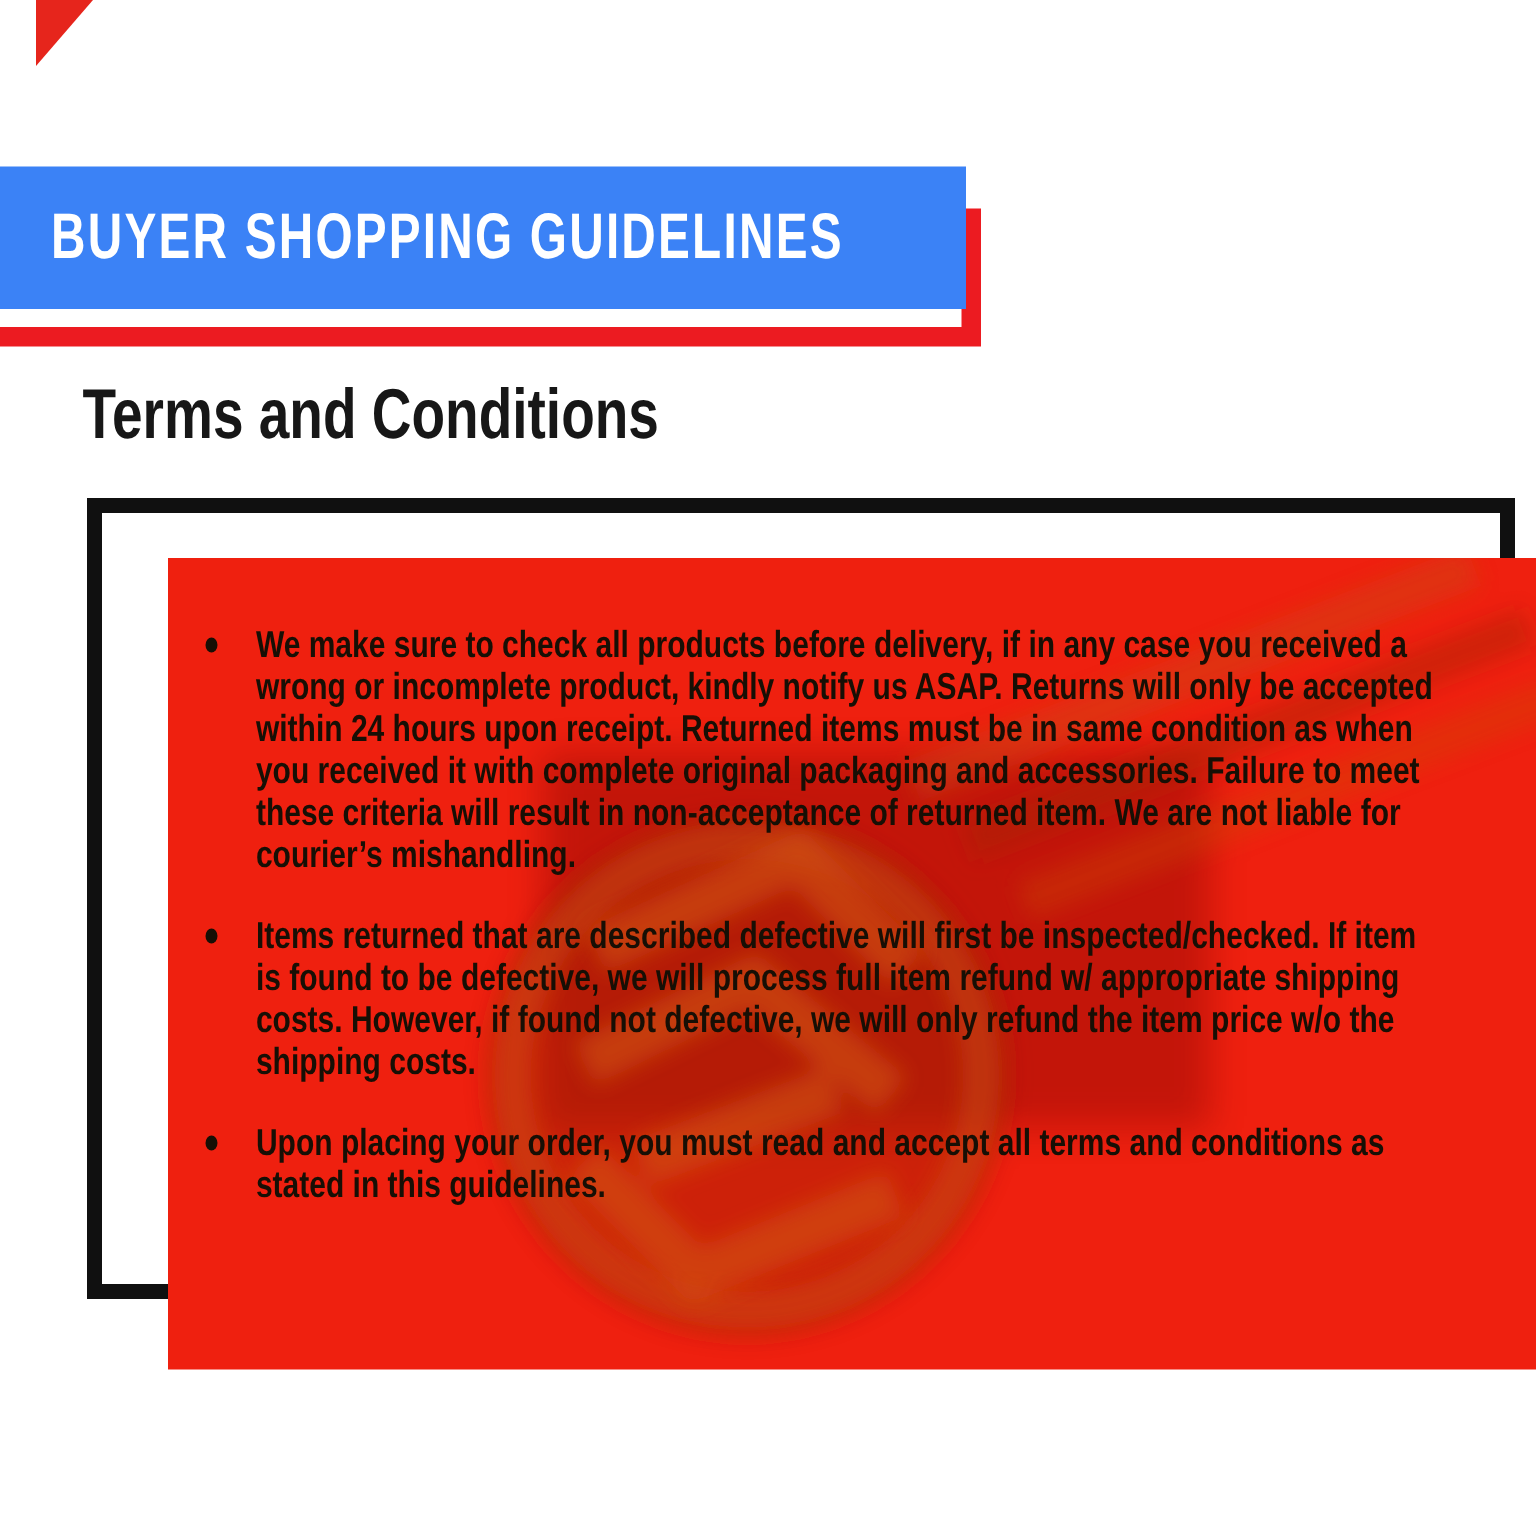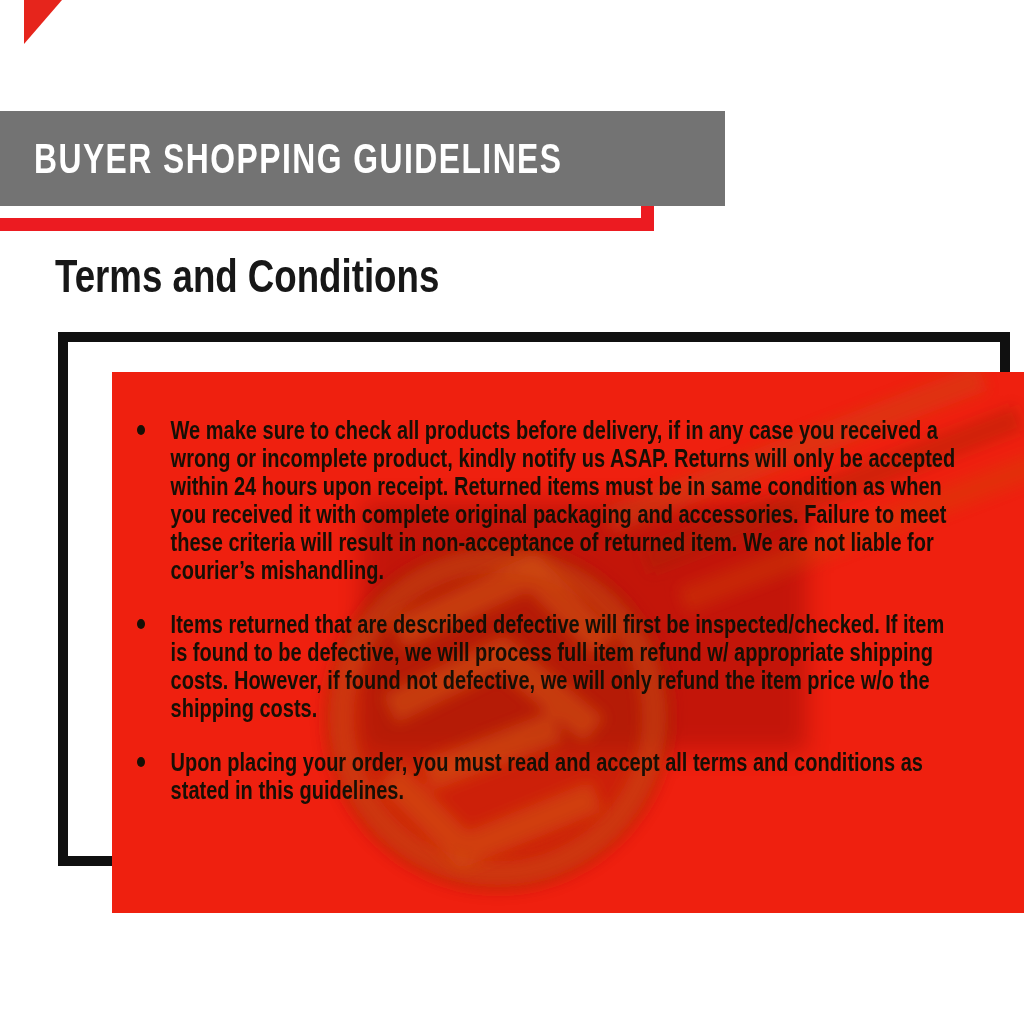--- a/index.html
+++ b/index.html
@@ -12,22 +12,22 @@
     position:absolute;left:24px;top:0;width:38px;height:44px;
     background:#e6251c;clip-path:polygon(0 0,100% 0,0 100%);
   }
   
   #banner-outline{
     position:absolute;left:-26px;top:139px;width:680px;height:92px;
     border:13px solid #ec1b21;box-sizing:border-box;background:transparent;
   }
   
   #banner{
-    position:absolute;left:0;top:111px;width:725px;height:95px;
-    background:#737373;
+    position:absolute;left:0;top:111px;width:644px;height:95px;
+    background:#3b82f6;
   }
   #banner .title{
     position:absolute;left:34px;top:0;height:95px;line-height:95px;
     color:#ffffff;font-weight:bold;font-size:43px;letter-spacing:2px;
     white-space:nowrap;transform:scaleX(0.74);transform-origin:0 50%;
   }
   
   #heading{
     position:absolute;left:55px;top:248px;
     color:#171717;font-weight:bold;font-size:47px;white-space:nowrap;

